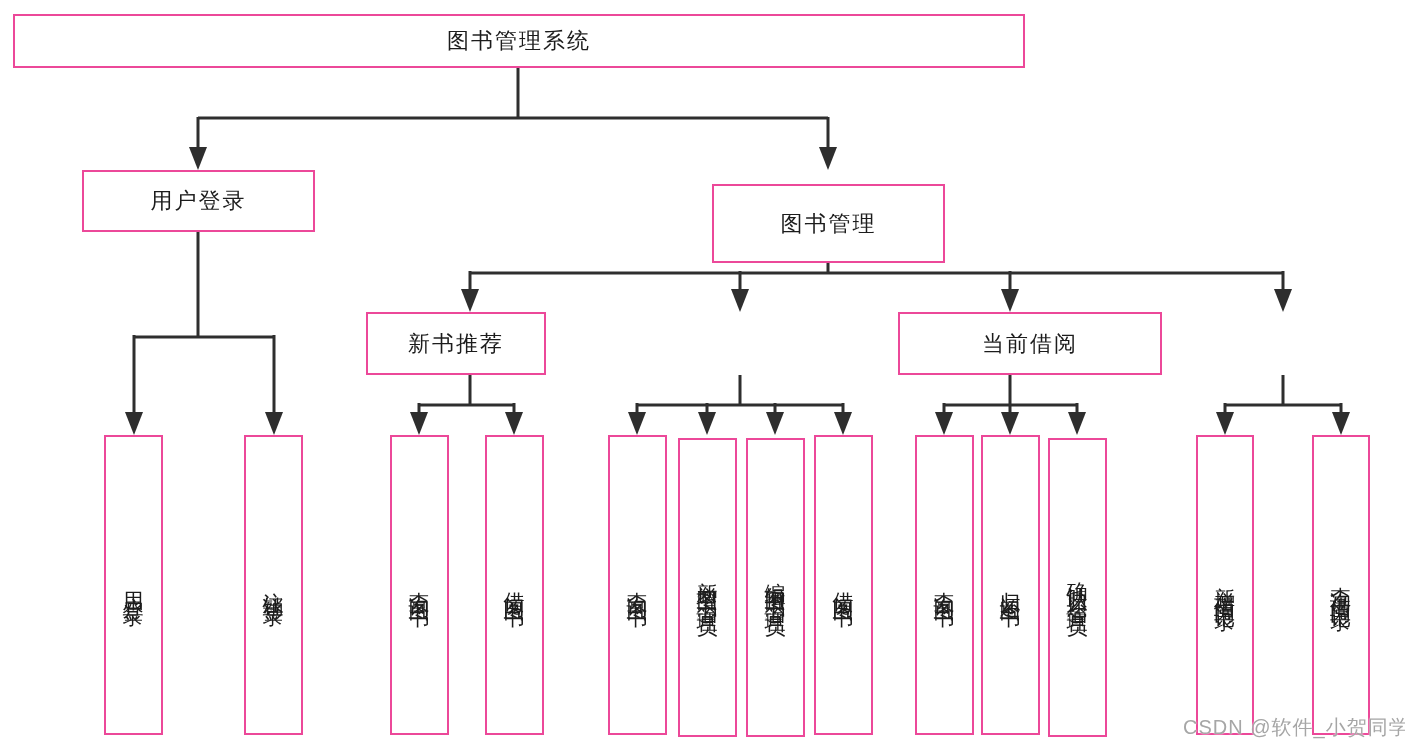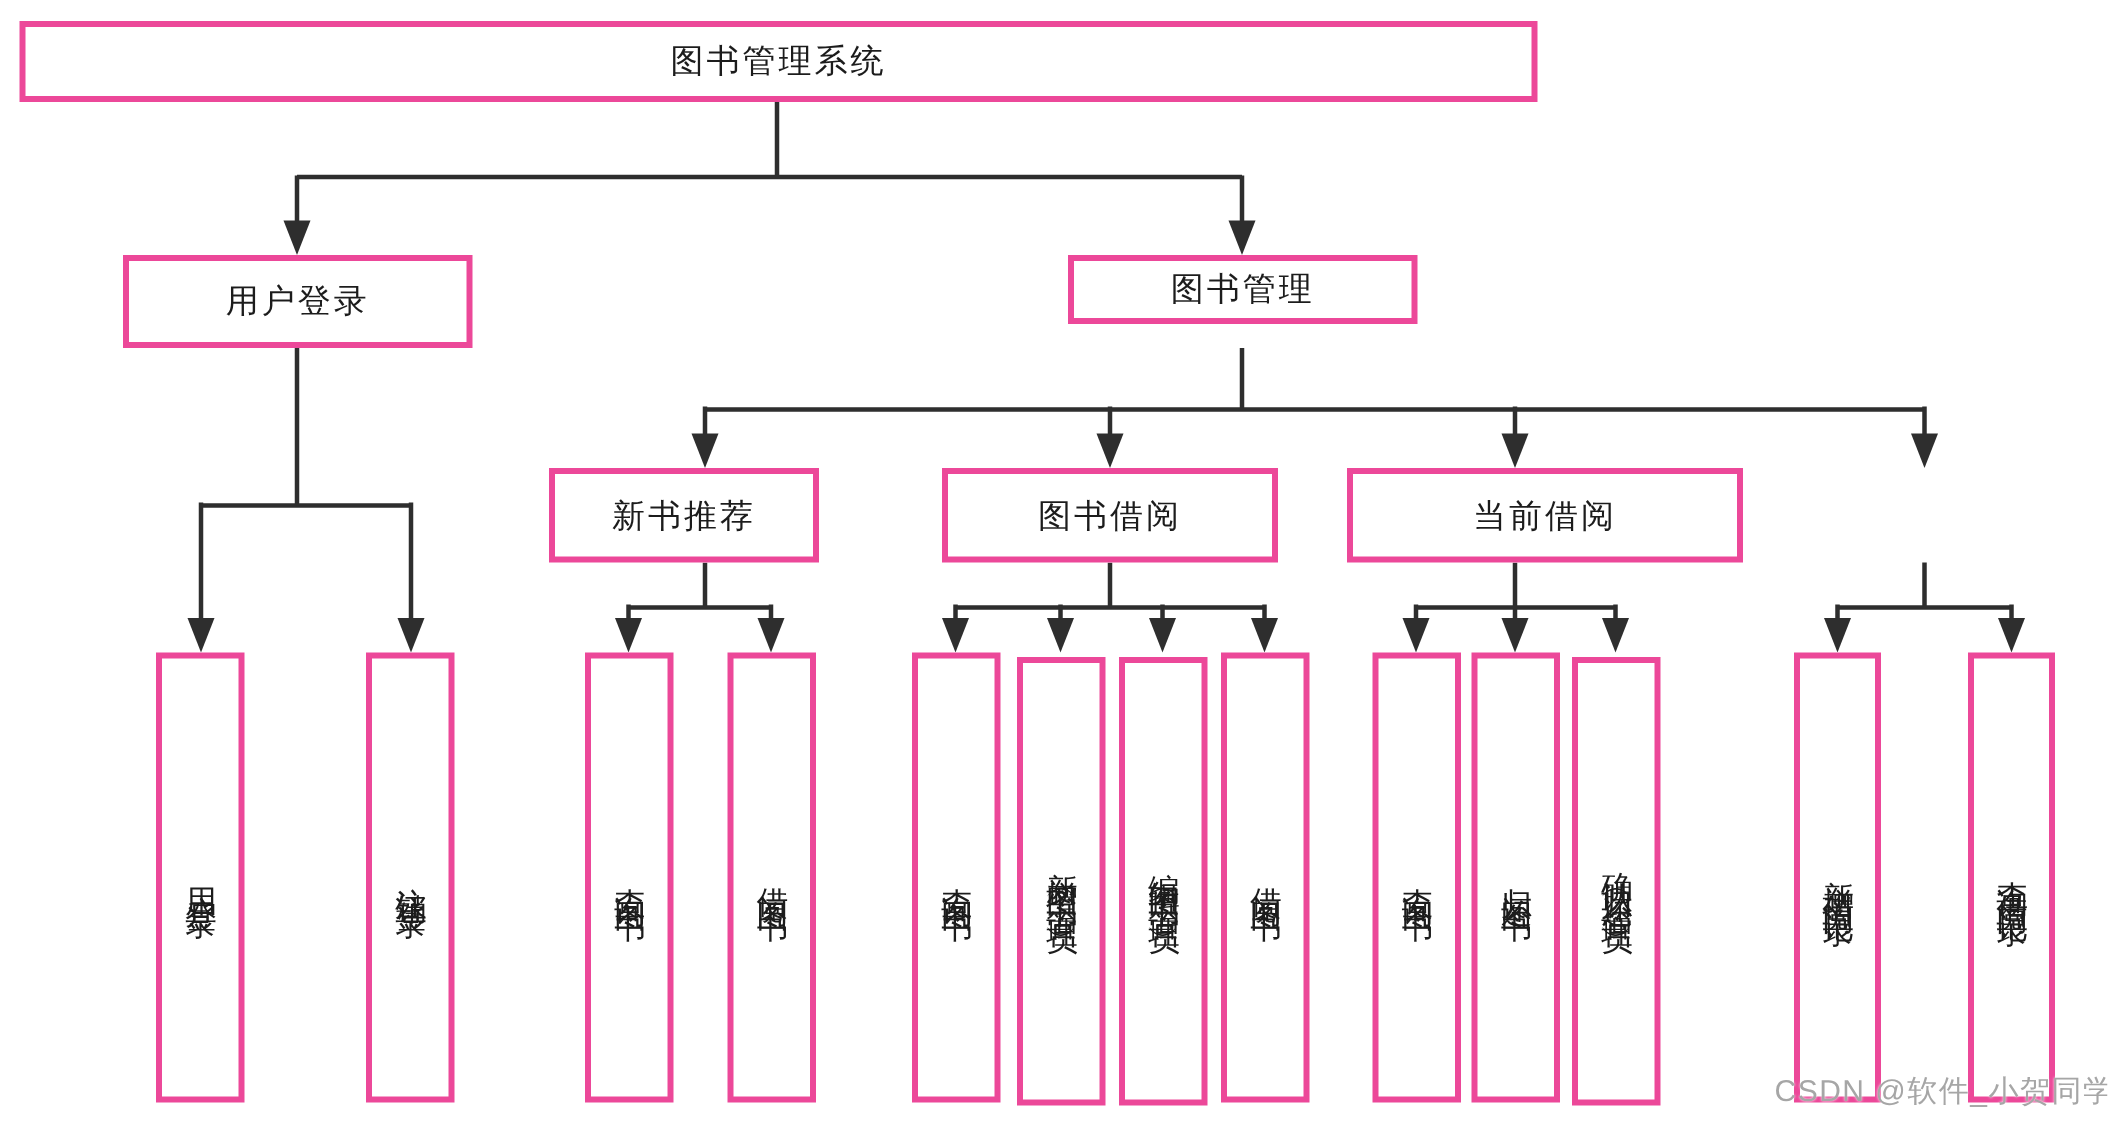--- a/index.html
+++ b/index.html
@@ -20,21 +20,21 @@
 
   #connectors {
     position: absolute;
     left: 0; top: 0;
     width: 1405px;
     height: 747px;
   }
 
   .node {
     position: absolute;
-    border: 4px solid #ec4899;
+    border: 2px solid #ec4899;
     background: #ffffff;
     color: #1c1c1c;
     display: flex;
     align-items: center;
     justify-content: center;
     text-align: center;
   }
 
   .hnode {
     font-size: 22px;
@@ -106,24 +106,23 @@
         <path d="M1001 412 h18 l-9 23 z"></path>
       <path d="M1068 412 h18 l-9 23 z"></path>
         <path d="M1216 412 h18 l-9 23 z"></path>
       <path d="M1332 412 h18 l-9 23 z"></path>
     </g>
   </svg>
 
   <div class="node hnode" style="left:13px; top:14px; width:1012px; height:54px;">图书管理系统</div>
 
   <div class="node hnode" style="left:82px; top:170px; width:233px; height:62px;">用户登录</div>
-  <div class="node hnode" style="left:712px; top:170px; width:233px; height:46px;">图书管理</div>
+  <div class="node hnode" style="left:712px; top:184px; width:233px; height:79px;">图书管理</div>
 
   <div class="node hnode" style="left:366px; top:312px; width:180px; height:63px;">新书推荐</div>
-  <div class="node hnode" style="left:628px; top:312px; width:224px; height:63px;">图书借阅</div>
   <div class="node hnode" style="left:898px; top:312px; width:264px; height:63px;">当前借阅</div>
 
   <div class="node vnode" style="left:104px; top:435px; width:59px; height:300px;">用户登录</div>
   <div class="node vnode" style="left:244px; top:435px; width:59px; height:300px;">注销登录</div>
 
   <div class="node vnode" style="left:390px; top:435px; width:59px; height:300px;">查询图书</div>
   <div class="node vnode" style="left:485px; top:435px; width:59px; height:300px;">借阅图书</div>
 
   <div class="node vnode" style="left:608px; top:435px; width:59px; height:300px;">查询图书</div>
   <div class="node vnode" style="left:678px; top:438px; width:59px; height:299px;">新增图书（管理员）</div>

